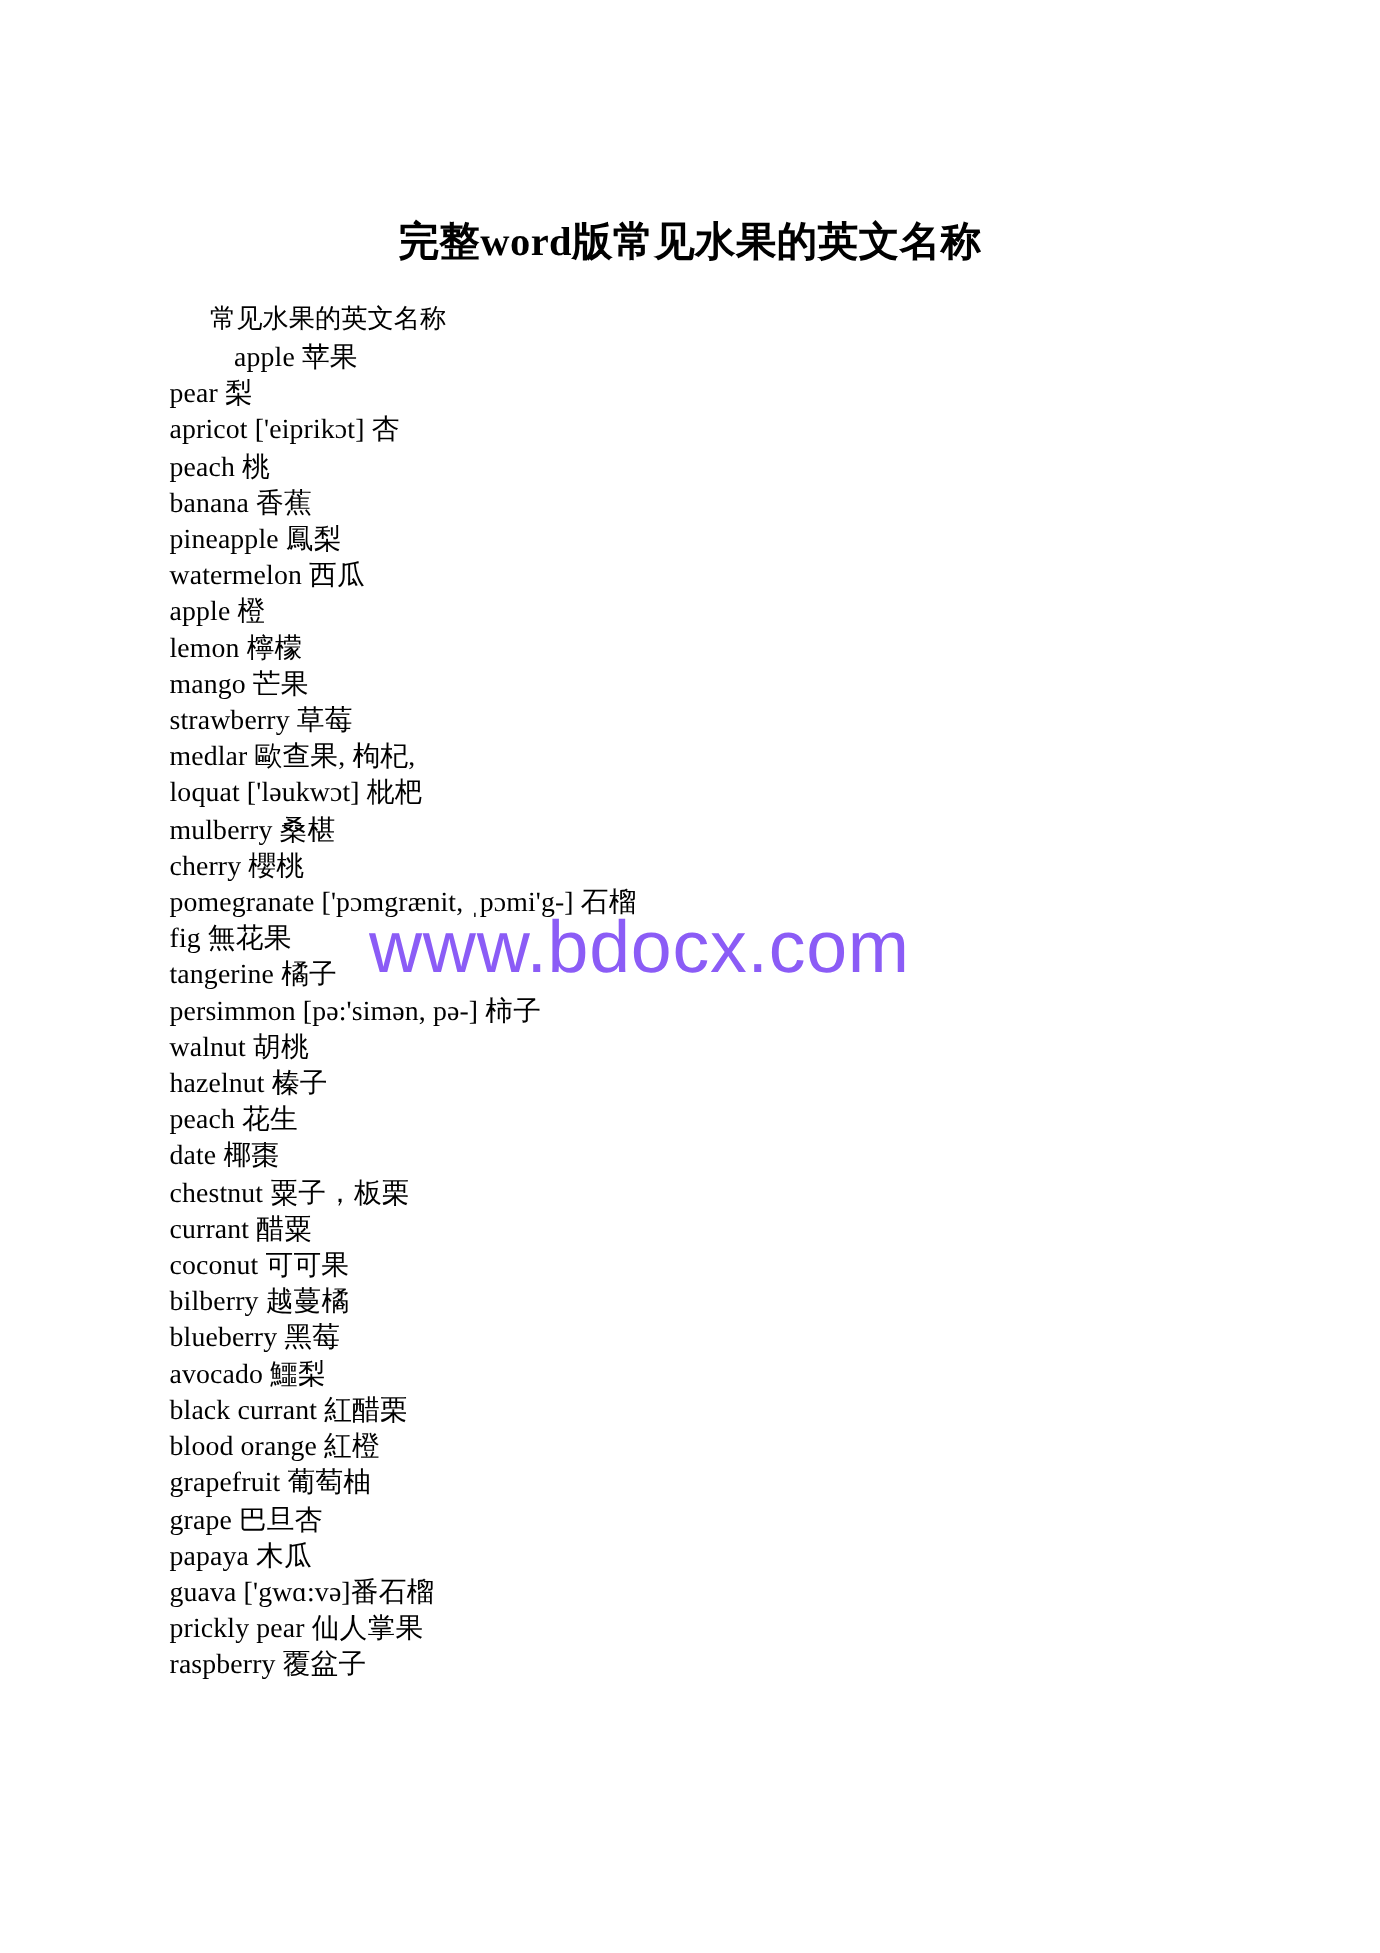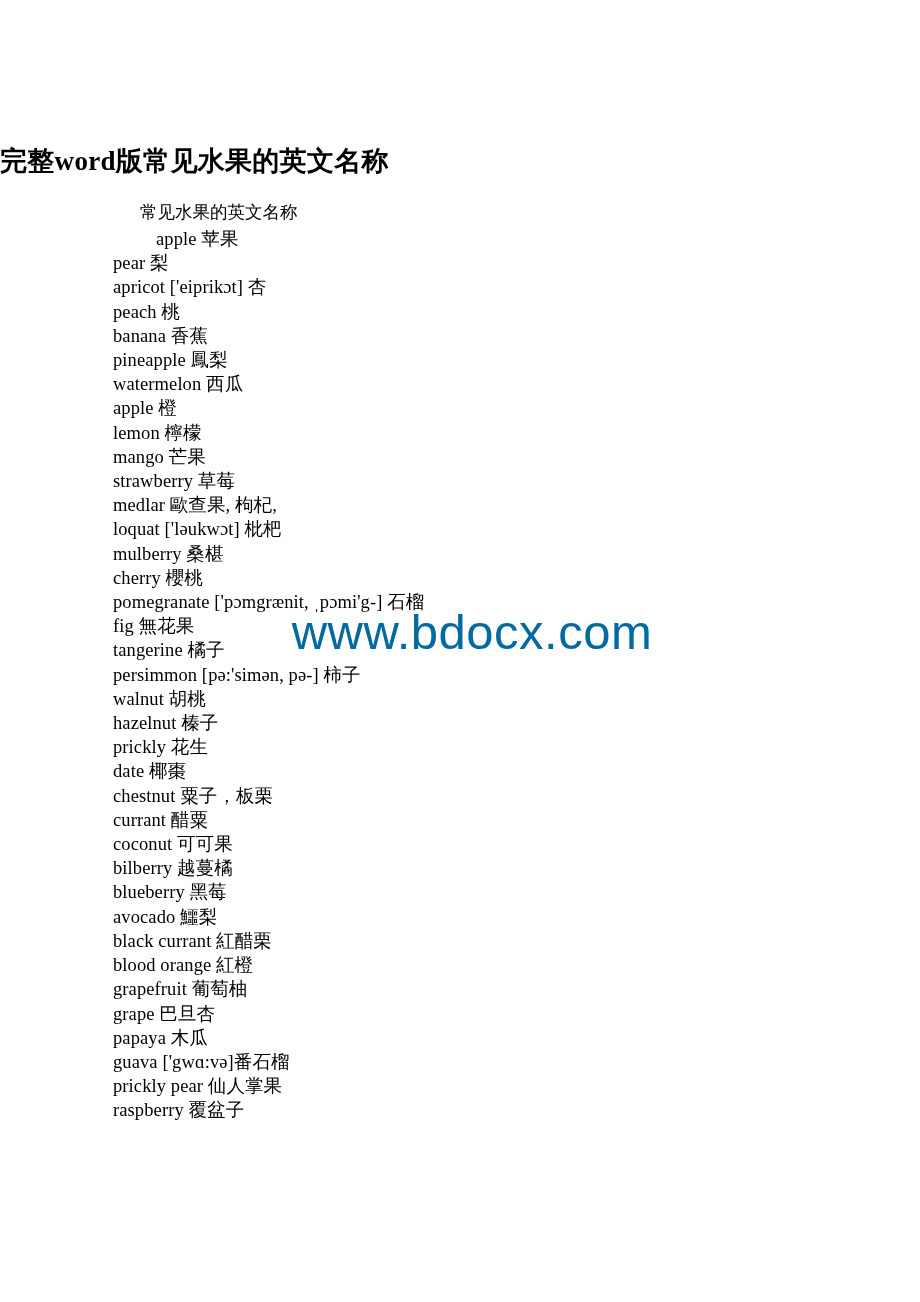--- a/index.html
+++ b/index.html
@@ -16,46 +16,46 @@
     overflow: hidden;
     -webkit-font-smoothing: antialiased;
   }
 
   
   .watermark {
     position: absolute;
     left: 246px;
     top: 602px;
     width: 452px;
-    text-align: center;
     font-family: "Liberation Sans", "DejaVu Sans", sans-serif;
     font-size: 49px;
     line-height: 60px;
     letter-spacing: 0.5px;
-    color: #0369a1;
+    color: #8b5cf6;
     white-space: nowrap;
     z-index: 0;
     pointer-events: none;
     user-select: none;
   }
 
   
   .page {
     position: relative;
     z-index: 1;
     padding: 0;
   }
 
   .doc-title {
     margin: 0;
     padding: 0;
     position: absolute;
     left: 0;
     top: 144px;
     width: 920px;
+    text-align: center;
     font-size: 27px;
     font-weight: bold;
     line-height: 34px;
     letter-spacing: 0.3px;
   }
 
   .subtitle {
     position: absolute;
     left: 140px;
     top: 200px;
@@ -111,21 +111,21 @@
       <li>medlar 歐查果, 枸杞,</li>
       <li>loquat ['ləukwɔt] 枇杷</li>
       <li>mulberry 桑椹</li>
       <li>cherry 櫻桃</li>
       <li>pomegranate ['pɔmgrænit, ˌpɔmi'g-] 石榴</li>
       <li>fig 無花果</li>
       <li>tangerine 橘子</li>
       <li>persimmon [pə:'simən, pə-] 柿子</li>
       <li>walnut 胡桃</li>
       <li>hazelnut 榛子</li>
-      <li>prickly 花生</li>
+      <li>peach 花生</li>
       <li>date 椰棗</li>
       <li>chestnut 粟子，板栗</li>
       <li>currant 醋粟</li>
       <li>coconut 可可果</li>
       <li>bilberry 越蔓橘</li>
       <li>blueberry 黑莓</li>
       <li>avocado 鱷梨</li>
       <li>black currant 紅醋栗</li>
       <li>blood orange 紅橙</li>
       <li>grapefruit 葡萄柚</li>

